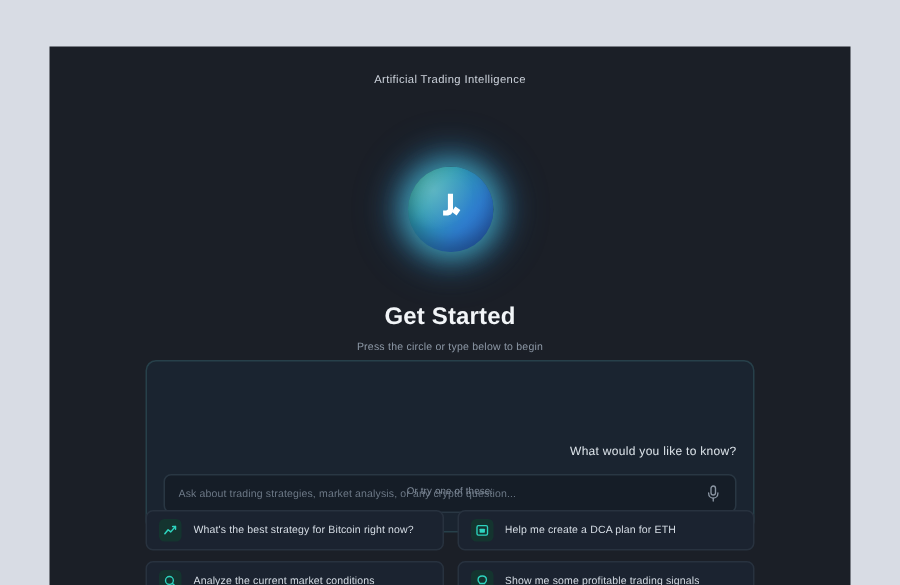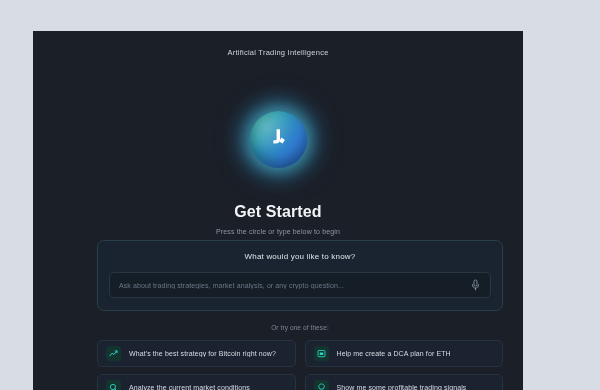--- a/index.html
+++ b/index.html
@@ -12,21 +12,21 @@
     overflow: hidden;
     background: #d8dce4;
     font-family: "Liberation Sans", sans-serif;
     -webkit-font-smoothing: antialiased;
   }
 
   #app-panel {
     position: absolute;
     left: 33px;
     top: 31px;
-    width: 490px;
+    width: 534px;
     height: 359px;
     background: #1b1f27;
     overflow: hidden;
   }
 
   
   #app-header {
     position: absolute;
     top: 0;
     left: 0;
@@ -112,24 +112,25 @@
     left: 64px;
     top: 209px;
     width: 406px;
     box-sizing: border-box;
     background: #1a2430;
     border: 1px solid #27404a;
     border-radius: 7px;
     padding: 11px 11px 12px 11px;
   }
   #prompt-card .card-title {
-    text-align: center;
+    text-align: right;
     font-size: 8px;
     color: #dde4ea;
     letter-spacing: 0.2px;
+    margin-top: 44px;
   }
   .input-row {
     margin-top: 11px;
     height: 24px;
     background: #151d27;
     border: 1px solid #293743;
     border-radius: 5px;
     display: flex;
     align-items: center;
     padding: 0 9px;

